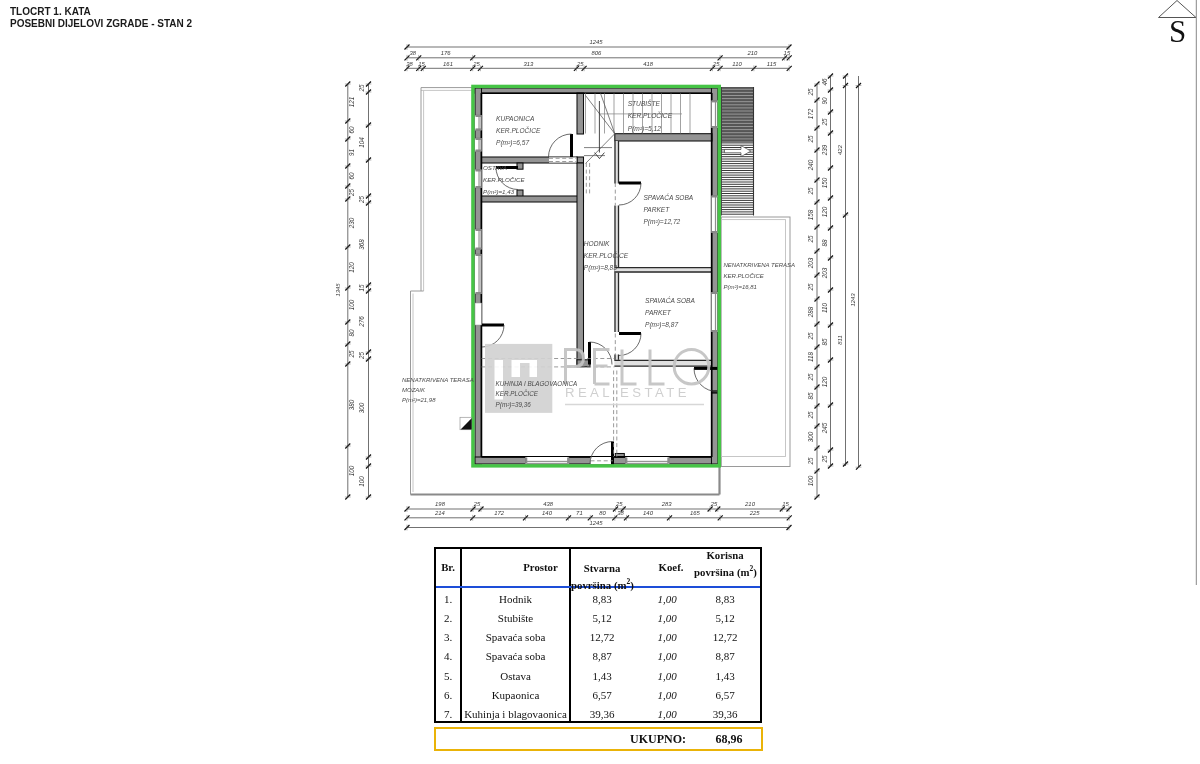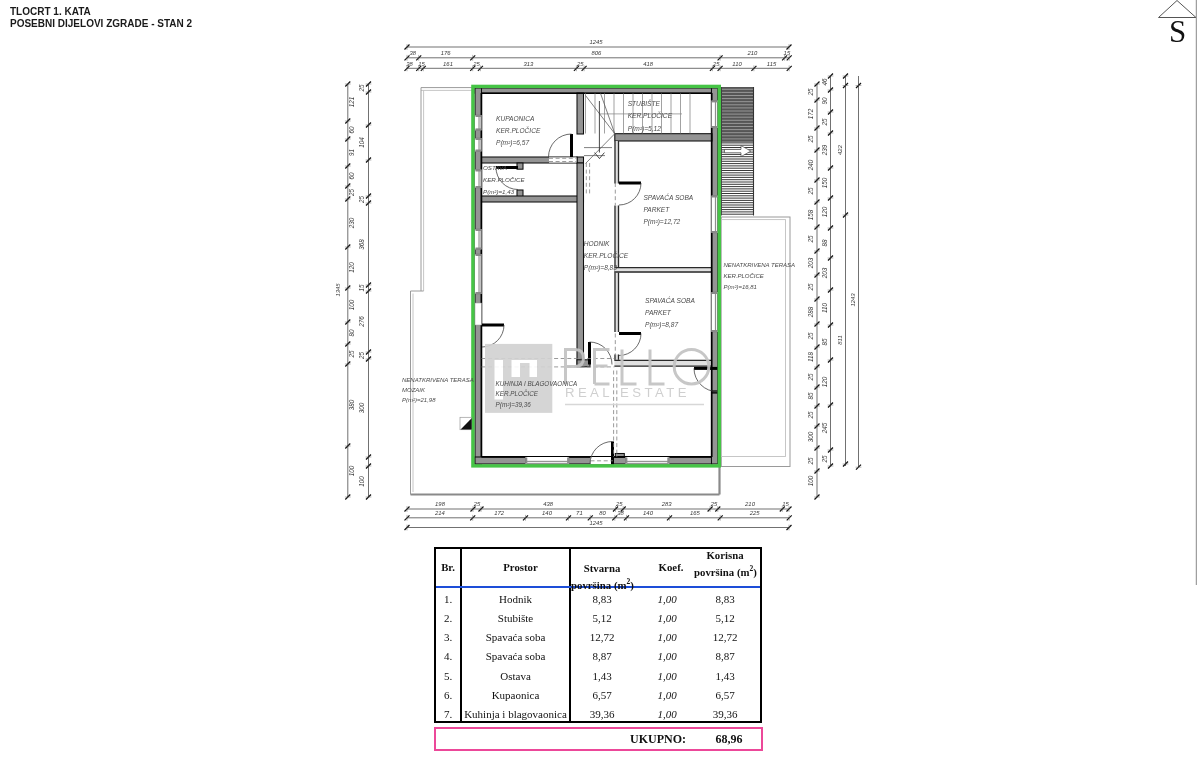--- a/index.html
+++ b/index.html
@@ -11,21 +11,21 @@
 .v2{position:absolute;left:133px;top:0;width:1.5px;height:172px;background:#000;}
 #thead div{position:absolute;font-weight:bold;text-align:center;font-size:10.8px;line-height:13px;}
 #tbody{position:absolute;left:0;top:41px;width:100%;}
 .trow{position:relative;height:19.3px;}
 .trow div{position:absolute;top:2.5px;text-align:center;}
 .c0{left:0;width:24px;}
 .c1{left:26px;width:107px;}
 .c2{left:135px;width:62px;}
 .c3{left:200px;width:62px;font-style:italic;}
 .c4{left:258px;width:62px;}
-#tot{position:absolute;left:434px;top:727px;width:329px;height:24px;border:2px solid #ec4899;box-sizing:border-box;font-family:"Liberation Serif",serif;font-weight:bold;font-size:12px;color:#111;}
+#tot{position:absolute;left:434px;top:727px;width:329px;height:24px;border:2px solid #eab308;box-sizing:border-box;font-family:"Liberation Serif",serif;font-weight:bold;font-size:12px;color:#111;}
 sup{font-size:7.5px;}
 #north{position:absolute;left:1150px;top:0;width:50px;height:600px;}
 </style></head>
 <body>
 <div id="page">
 <div id="ttl">TLOCRT 1. KATA<br>POSEBNI DIJELOVI ZGRADE - STAN 2</div>
 <svg id="north" width="50" height="600" viewBox="1150 0 50 600">
  <polygon points="1177,0.5 1158.5,17.5 1196,17.5" fill="#fff" stroke="#555" stroke-width="1"></polygon>
  <text x="1177.5" y="42" font-family="Liberation Serif, serif" font-size="31" fill="#111" text-anchor="middle">S</text>
  <line x1="1196.3" y1="0" x2="1196.3" y2="585" stroke="#888" stroke-width="1"></line>
@@ -604,21 +604,21 @@
 <line x1="855.6" y1="85.5" x2="861.4" y2="85.5" stroke="#666" stroke-width="0.5" stroke-linecap="butt"></line>
 <line x1="856.0" y1="469.7" x2="861.0" y2="464.7" stroke="#111" stroke-width="1.15" stroke-linecap="butt"></line>
 <line x1="855.6" y1="467.2" x2="861.4" y2="467.2" stroke="#666" stroke-width="0.5" stroke-linecap="butt"></line>
 <text x="854.5" y="300" font-family="Liberation Sans, sans-serif" font-size="5.9" font-style="italic" font-weight="normal" fill="#3a3a3a" text-anchor="middle" transform="rotate(-90 854.5 300)">1243</text>
 </svg>
 <div id="tbl">
  <div class="v1"></div>
       <div class="v2"></div>
  <div id="thead">
   <div style="left:0;top:12px;width:24px;">Br.</div>
-  <div style="left:26px;top:12px;width:117px;">Prostor</div>
+  <div style="left:26px;top:12px;width:117px;padding-left:20px;">Prostor</div>
   <div style="left:135px;top:13px;width:62px;">Stvarna<br>površina (m<sup>2</sup>)</div>
   <div style="left:204px;top:12px;width:62px;">Koef.</div>
   <div style="left:258px;top:0;width:62px;">Korisna<br>površina (m<sup>2</sup>)</div>
  </div>
  <div id="tbody">
 <div class="trow">
           <div class="c0">1.</div>
           <div class="c1">Hodnik</div>
           <div class="c2">8,83</div>
           <div class="c3">1,00</div>

